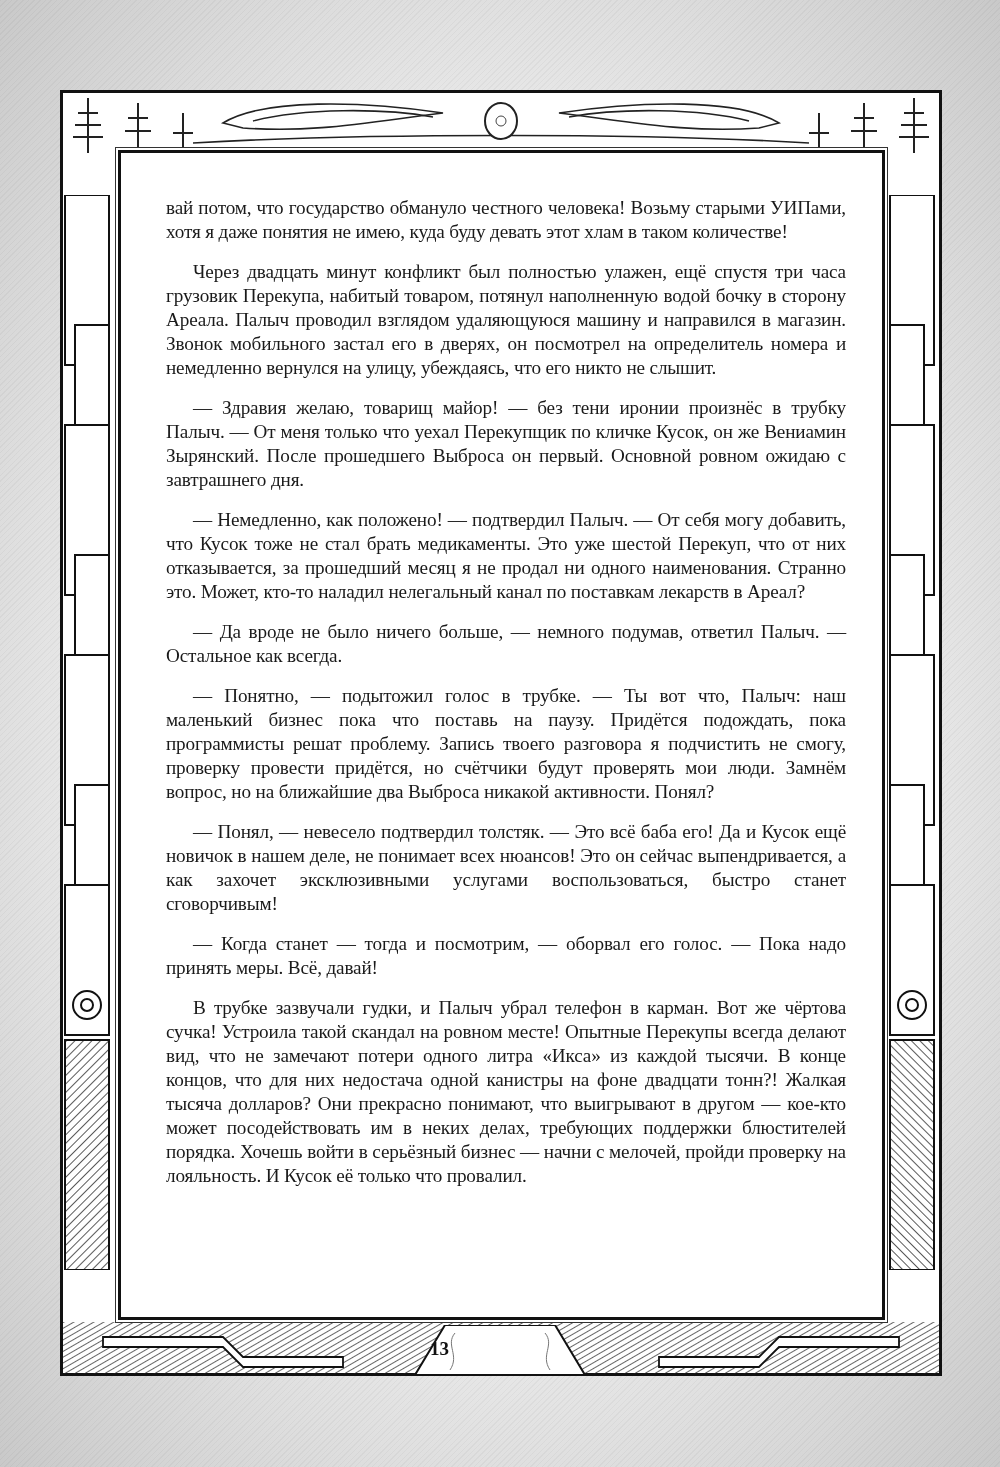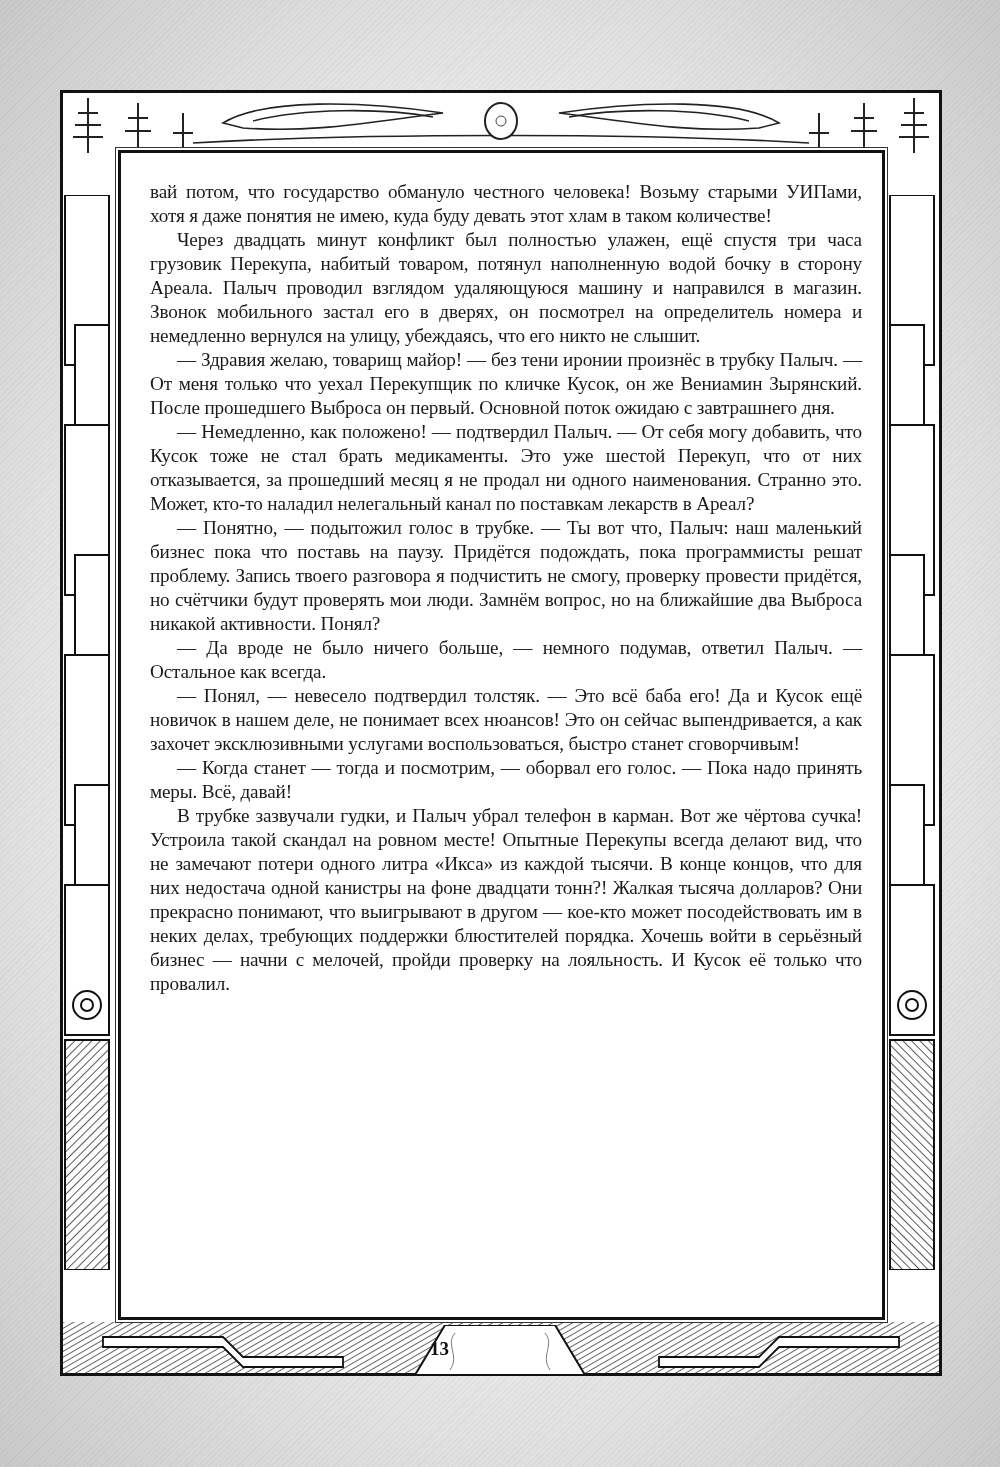--- a/index.html
+++ b/index.html
@@ -29,21 +29,21 @@
   .panel {
     position: absolute; left: 118px; top: 150px; width: 767px; height: 1170px;
     border: 3px solid #111; box-sizing: border-box; background: #fff;
     box-shadow: 0 0 0 2px #fff, 0 0 0 3px #333;
   }
   .text {
     position: absolute; left: 150px; top: 180px; width: 712px;
     font-size: 19.2px; line-height: 24px; color: #1a1a1a;
     text-align: justify; letter-spacing: -0.15px;
   }
-  .text p { margin: 0; text-indent: 27px; }
+  .text p { margin: 16px; text-indent: 27px; }
   .text p.noindent { text-indent: 0; }
   .pagenum {
     position: absolute; left: 430px; top: 1338px; width: 140px; text-align: left;
     font-size: 19px; font-weight: bold; color: #111;
   }
   .pn-bg {
     position: absolute; left: 415px; top: 1325px; width: 170px; height: 50px;
   }
 </style>
 </head>
@@ -131,22 +131,22 @@
 <svg class="pn-bg" viewBox="0 0 170 50" preserveAspectRatio="none">
   <path d="M30 0 H140 L170 50 H0 Z" fill="#fff" stroke="#111" stroke-width="2"></path>
   <path d="M40 8 C30 20, 45 30, 35 45 M130 8 C140 20, 125 30, 135 45" fill="none" stroke="#777" stroke-width="1"></path>
 </svg>
 
 <div class="panel"></div>
 
 <div class="text">
   <p class="noindent">вай потом, что государство обмануло честного человека! Возьму старыми УИПами, хотя я даже понятия не имею, куда буду девать этот хлам в таком количестве!</p>
   <p>Через двадцать минут конфликт был полностью улажен, ещё спустя три часа грузовик Перекупа, набитый товаром, потянул наполненную водой бочку в сторону Ареала. Палыч проводил взглядом удаляющуюся машину и направился в магазин. Звонок мобильного застал его в дверях, он посмотрел на определитель номера и немедленно вернулся на улицу, убеждаясь, что его никто не слышит.</p>
-  <p>— Здравия желаю, товарищ майор! — без тени иронии произнёс в трубку Палыч. — От меня только что уехал Перекупщик по кличке Кусок, он же Вениамин Зырянский. После прошедшего Выброса он первый. Основной поток ожидаю с завтрашнего дня.</p>
+  <p>— Здравия желаю, товарищ майор! — без тени иронии произнёс в трубку Палыч. — От меня только что уехал Перекупщик по кличке Кусок, он же Вениамин Зырянский. После прошедшего Выброса он первый. Основной ровном ожидаю с завтрашнего дня.</p>
   <p>— Немедленно, как положено! — подтвердил Палыч. — От себя могу добавить, что Кусок тоже не стал брать медикаменты. Это уже шестой Перекуп, что от них отказывается, за прошедший месяц я не продал ни одного наименования. Странно это. Может, кто-то наладил нелегальный канал по поставкам лекарств в Ареал?</p>
+  <p>— Да вроде не было ничего больше, — немного подумав, ответил Палыч. — Остальное как всегда.</p>
   <p>— Понятно, — подытожил голос в трубке. — Ты вот что, Палыч: наш маленький бизнес пока что поставь на паузу. Придётся подождать, пока программисты решат проблему. Запись твоего разговора я подчистить не смогу, проверку провести придётся, но счётчики будут проверять мои люди. Замнём вопрос, но на ближайшие два Выброса никакой активности. Понял?</p>
-  <p>— Да вроде не было ничего больше, — немного подумав, ответил Палыч. — Остальное как всегда.</p>
   <p>— Понял, — невесело подтвердил толстяк. — Это всё баба его! Да и Кусок ещё новичок в нашем деле, не понимает всех нюансов! Это он сейчас выпендривается, а как захочет эксклюзивными услугами воспользоваться, быстро станет сговорчивым!</p>
   <p>— Когда станет — тогда и посмотрим, — оборвал его голос. — Пока надо принять меры. Всё, давай!</p>
   <p>В трубке зазвучали гудки, и Палыч убрал телефон в карман. Вот же чёртова сучка! Устроила такой скандал на ровном месте! Опытные Перекупы всегда делают вид, что не замечают потери одного литра «Икса» из каждой тысячи. В конце концов, что для них недостача одной канистры на фоне двадцати тонн?! Жалкая тысяча долларов? Они прекрасно понимают, что выигрывают в другом — кое-кто может посодействовать им в неких делах, требующих поддержки блюстителей порядка. Хочешь войти в серьёзный бизнес — начни с мелочей, пройди проверку на лояльность. И Кусок её только что провалил.</p>
 </div>
 
 <div class="pagenum">13</div>
 
 </body></html>

